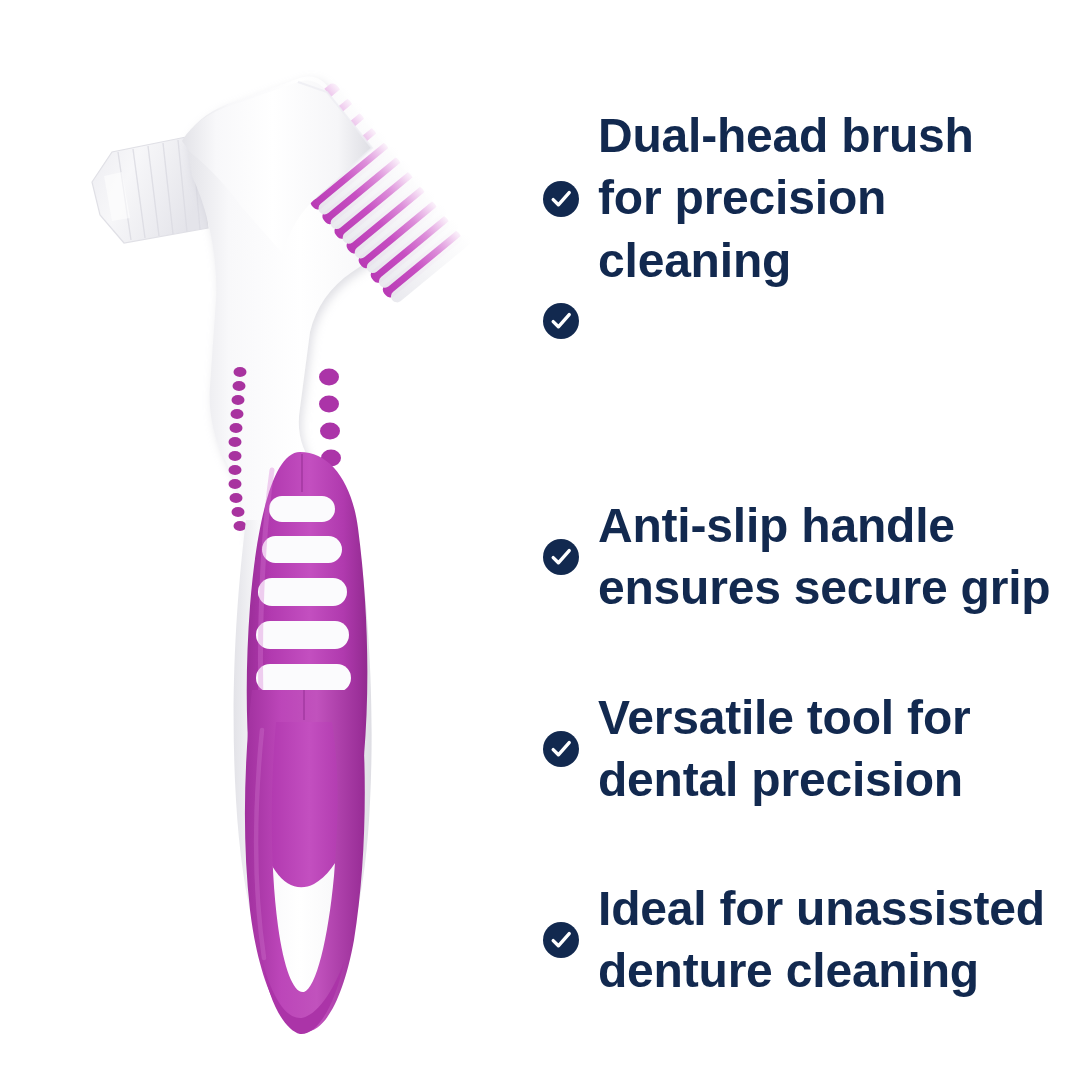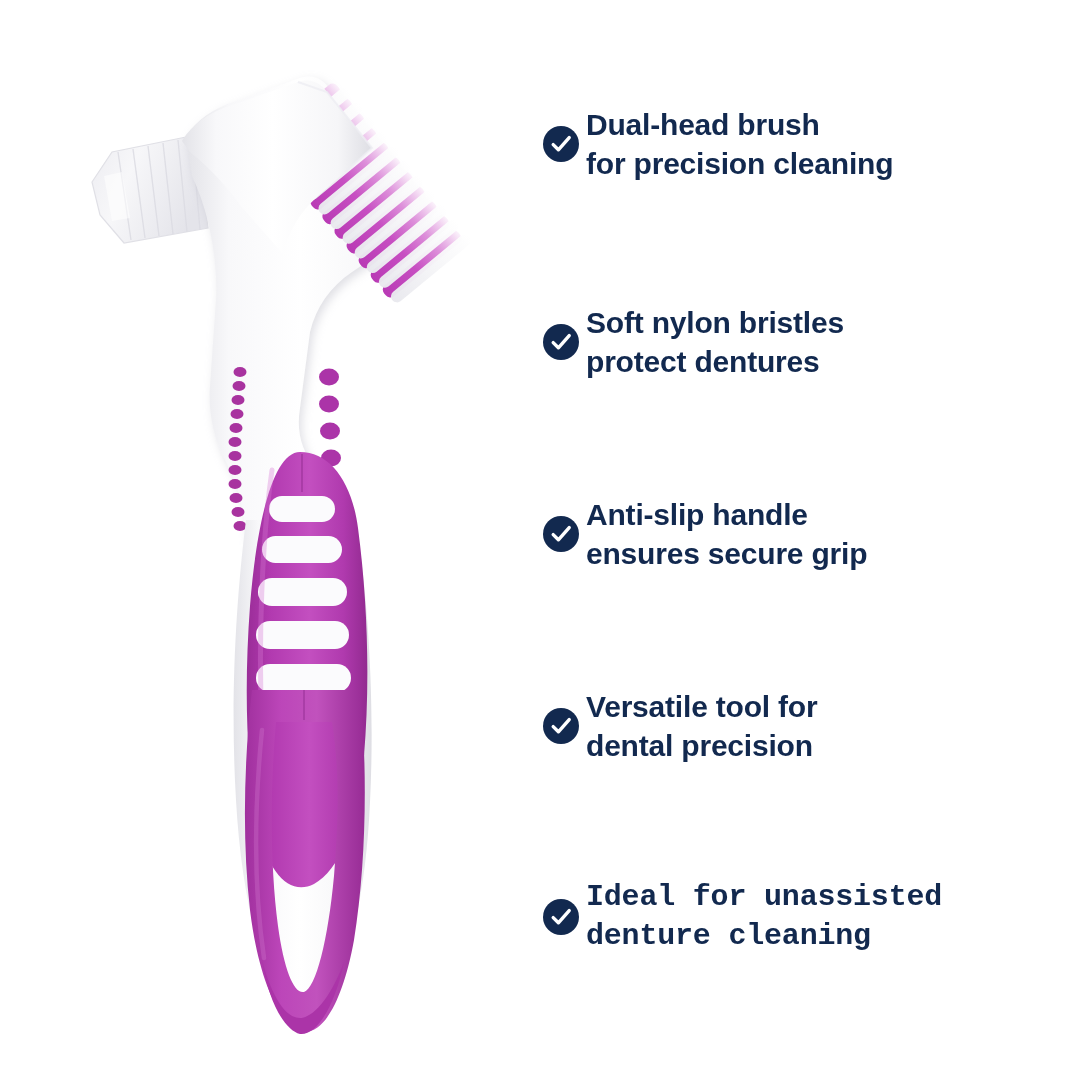--- a/index.html
+++ b/index.html
@@ -57,23 +57,23 @@
     margin-right: 0px;
     position: relative;
   }
   .check-badge svg {
     display: block;
     width: 36px;
     height: 36px;
   }
   .benefit-text {
     flex: 1 1 auto;
-    margin-left: 7px;
+    margin-left: 19px;
     color: #12294f;
-    font-size: 30px;
+    font-size: 48px;
     font-weight: bold;
     line-height: 1.30;
     letter-spacing: -0.2px;
     white-space: pre-line;
   }
 </style>
 </head>
 <body>
 
 <div id="page">
@@ -303,22 +303,20 @@
 for precision cleaning</span>
     </div>
 
     <div class="benefit-row" style="top:303px;">
       <span class="check-badge">
         <svg viewBox="0 0 36 36" aria-hidden="true">
           <circle cx="18" cy="18" r="18" fill="#12294f"></circle>
           <path d="M10.2 18.6 L15.4 23.8 L26.2 11.6" fill="none" stroke="#ffffff" stroke-width="3.4" stroke-linecap="round" stroke-linejoin="round"></path>
         </svg>
       </span>
-      <span class="benefit-text">Soft nylon bristles
-protect dentures</span>
     </div>
 
     <div class="benefit-row" style="top:495px;justify-content:space-between;">
       <span class="check-badge">
         <svg viewBox="0 0 36 36" aria-hidden="true">
           <circle cx="18" cy="18" r="18" fill="#12294f"></circle>
           <path d="M10.2 18.6 L15.4 23.8 L26.2 11.6" fill="none" stroke="#ffffff" stroke-width="3.4" stroke-linecap="round" stroke-linejoin="round"></path>
         </svg>
       </span>
       <span class="benefit-text">Anti-slip handle
@@ -329,21 +327,21 @@
       <span class="check-badge">
         <svg viewBox="0 0 36 36" aria-hidden="true">
           <circle cx="18" cy="18" r="18" fill="#12294f"></circle>
           <path d="M10.2 18.6 L15.4 23.8 L26.2 11.6" fill="none" stroke="#ffffff" stroke-width="3.4" stroke-linecap="round" stroke-linejoin="round"></path>
         </svg>
       </span>
       <span class="benefit-text">Versatile tool for
 dental precision</span>
     </div>
 
-    <div class="benefit-row" style="top:878px;font-family:Liberation Mono, monospace;">
+    <div class="benefit-row" style="top:878px;">
       <span class="check-badge">
         <svg viewBox="0 0 36 36" aria-hidden="true">
           <circle cx="18" cy="18" r="18" fill="#12294f"></circle>
           <path d="M10.2 18.6 L15.4 23.8 L26.2 11.6" fill="none" stroke="#ffffff" stroke-width="3.4" stroke-linecap="round" stroke-linejoin="round"></path>
         </svg>
       </span>
       <span class="benefit-text">Ideal for unassisted
 denture cleaning</span>
     </div>
 

